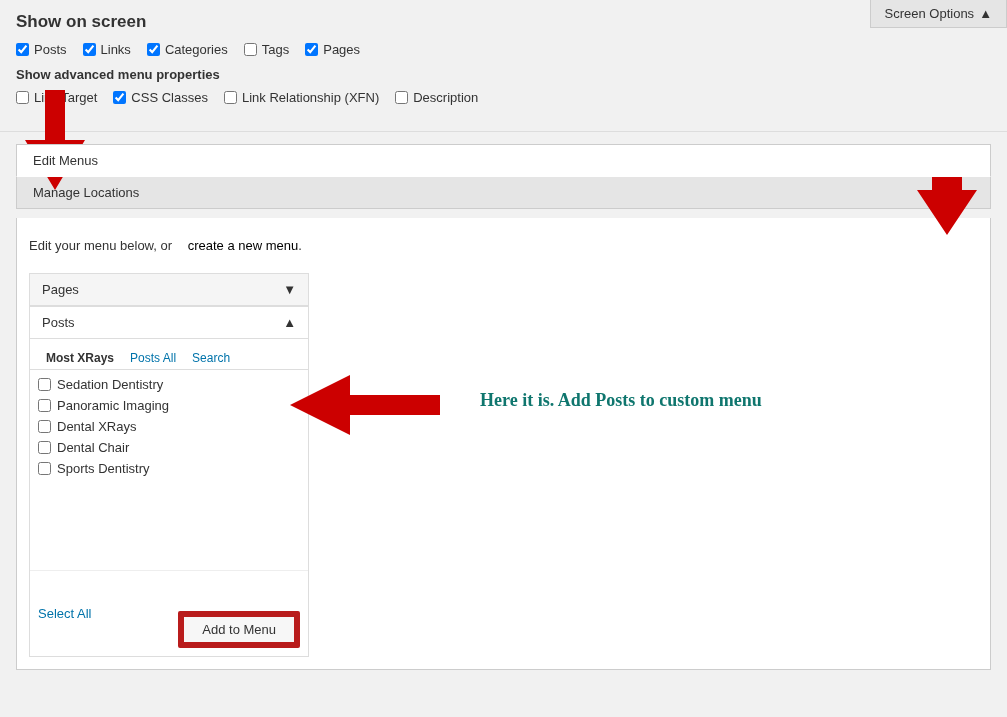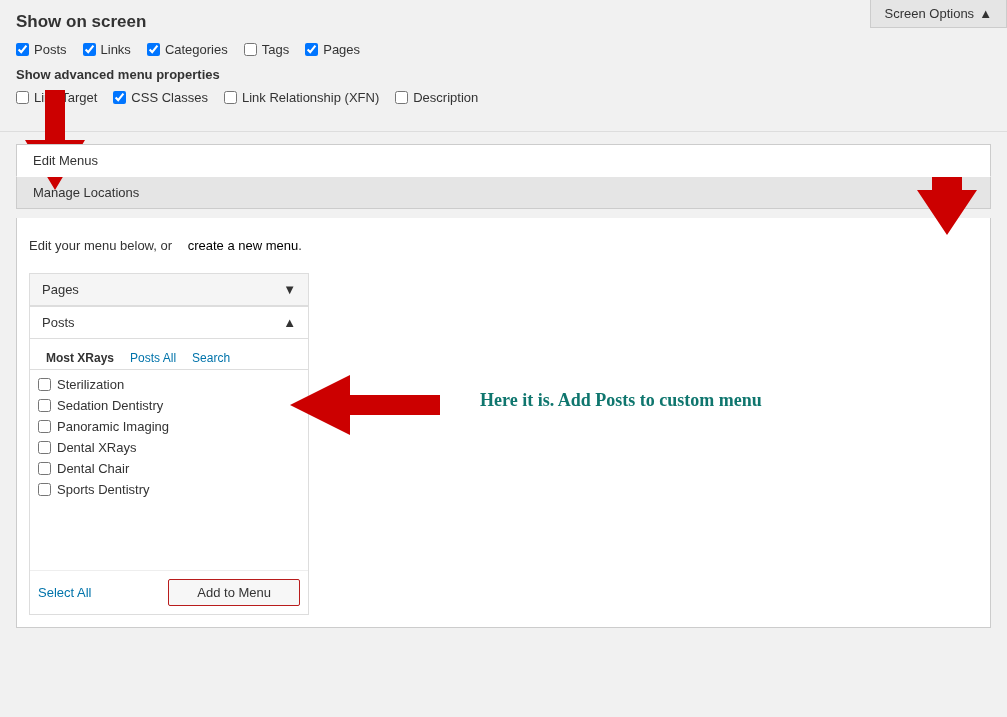--- a/index.html
+++ b/index.html
@@ -202,26 +202,27 @@
 
     .select-all-link {
       color: #0073aa;
       text-decoration: none;
       font-size: 13px;
       cursor: pointer;
     }
 
     .add-to-menu-btn {
       background: #f7f7f7;
-      border: 1px solid #b91c1c;
-      padding: 5px 28px;
+      border: 6px solid #b91c1c;
+      padding: 5px 18px;
       cursor: pointer;
       font-size: 13px;
       color: #333;
       border-radius: 2px;
+      margin-top: 32px;
     }
 
     .annotation-text {
       position: absolute;
       left: 480px;
       top: 390px;
       color: #0f766e;
       font-size: 18px;
       font-weight: bold;
       font-family: Liberation Serif, serif;
@@ -334,24 +335,20 @@
         <div class="panel-content">
           <div class="posts-tabs">
             <a class="posts-tab active" href="#">Most XRays</a>
             <a class="posts-tab" href="#">Posts All</a>
             <a class="posts-tab" href="#">Search</a>
           </div>
           <div class="posts-list-wrapper">
             <div class="posts-list">
               <div class="post-item">
                 <input type="checkbox" style="">
-                <label>Sterilization</label>
-              </div>
-              <div class="post-item">
-                <input type="checkbox" style="">
                 <label>Sedation Dentistry</label>
               </div>
               <div class="post-item">
                 <input type="checkbox" style="">
                 <label>Panoramic Imaging</label>
               </div>
               <div class="post-item">
                 <input type="checkbox" style="">
                 <label>Dental XRays</label>
               </div>

